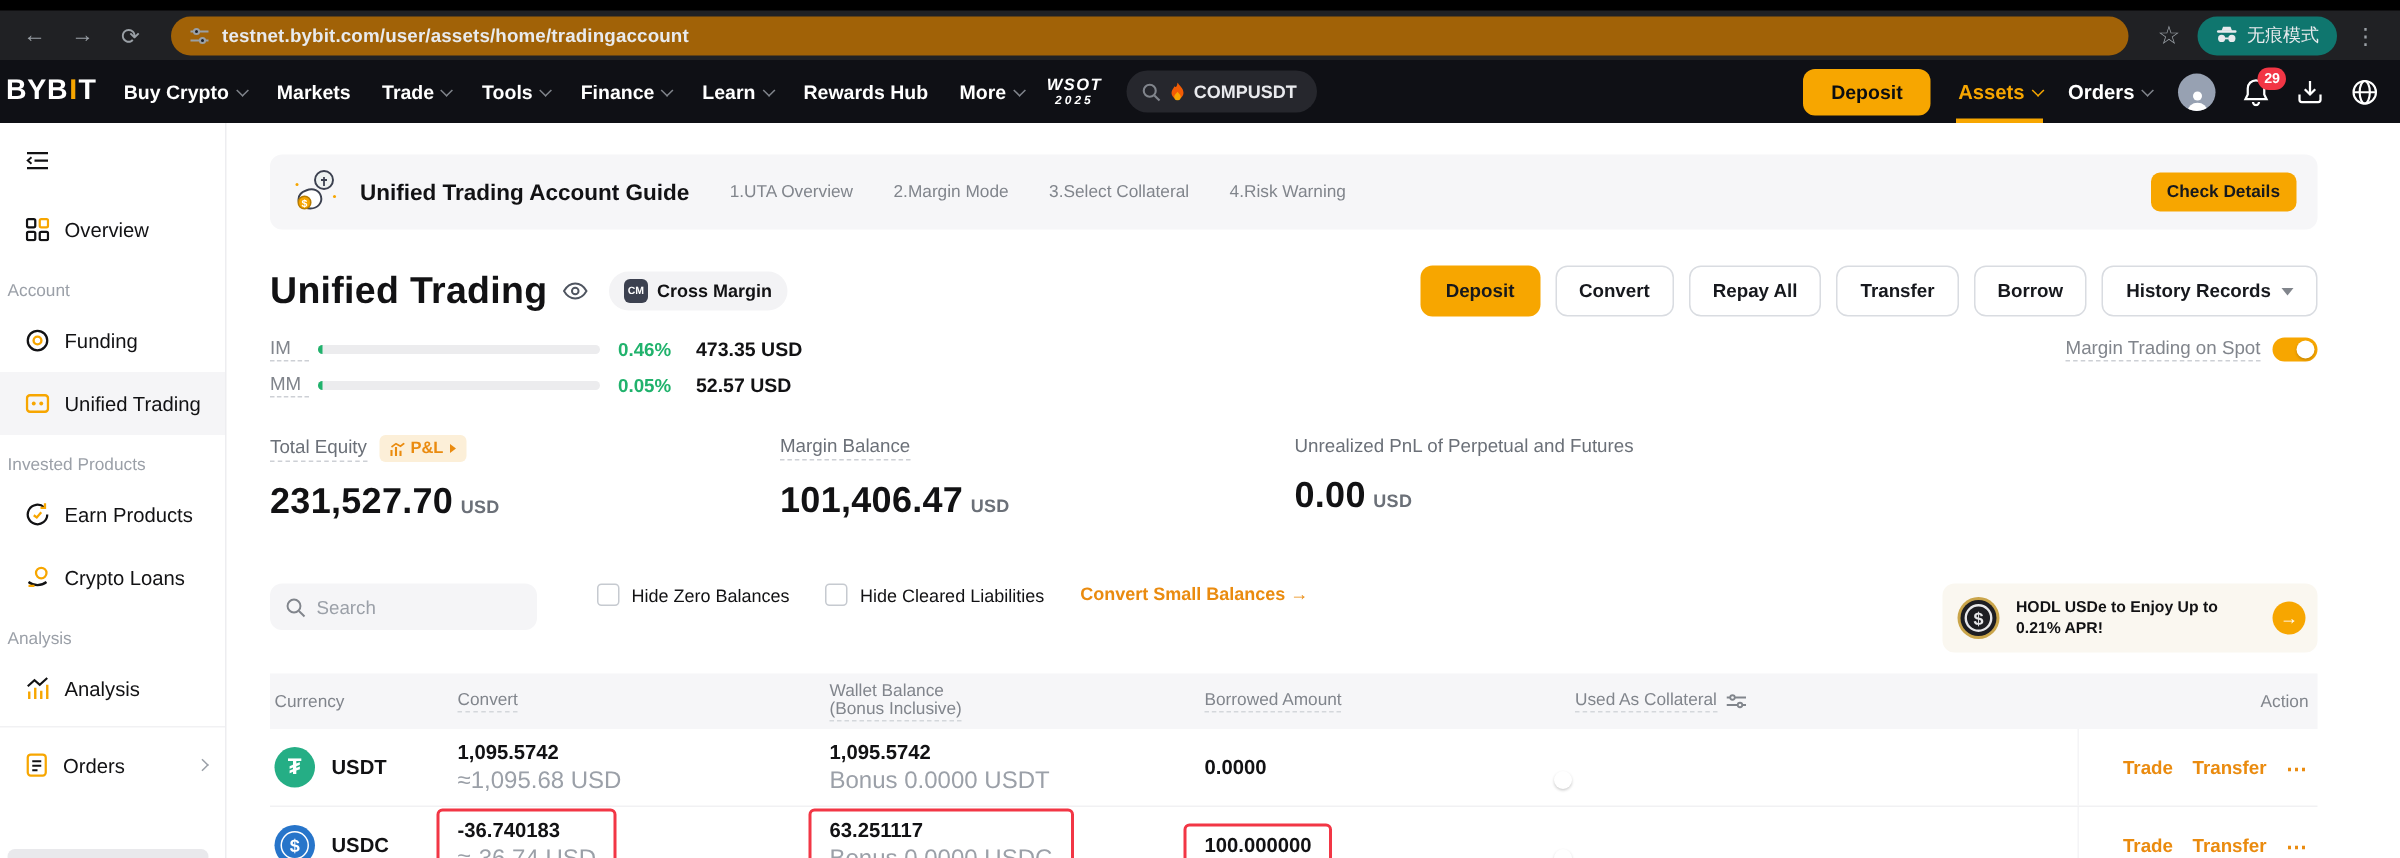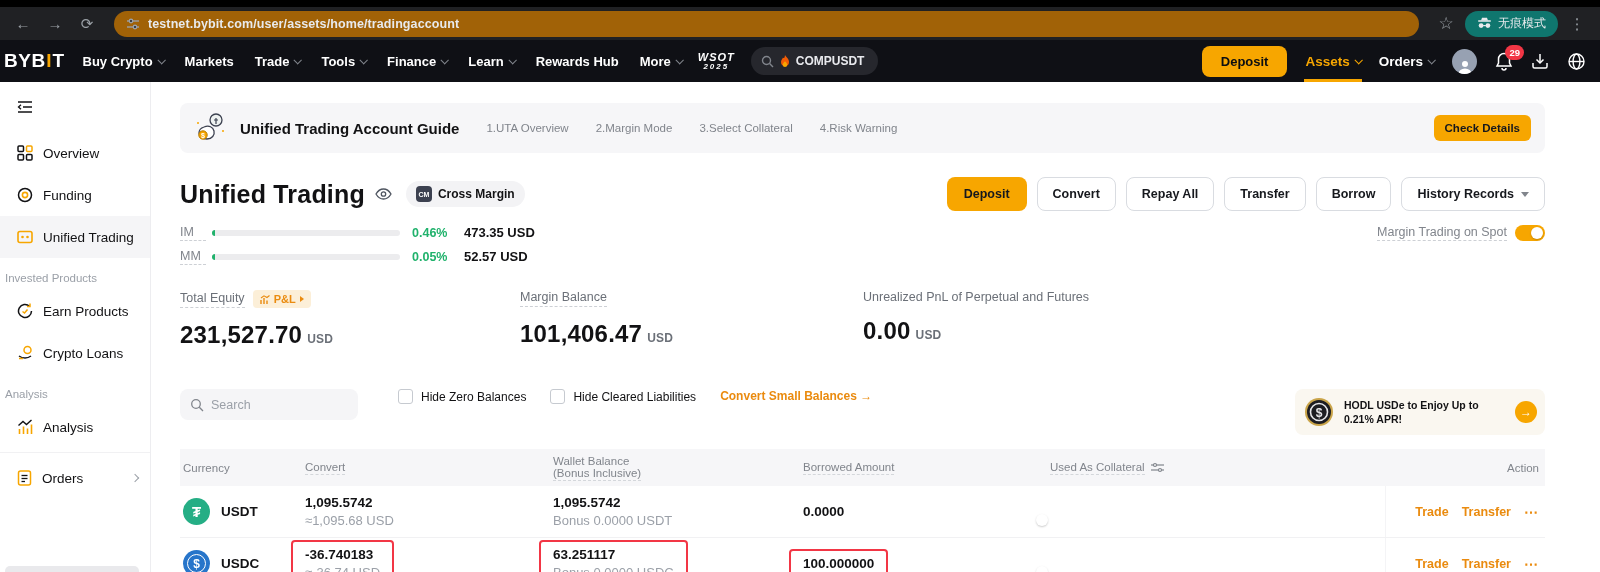--- a/index.html
+++ b/index.html
@@ -135,21 +135,21 @@
   .row { height:52px; border-bottom:1px solid #f1f1f3; }
   .cell-cur { display:flex; align-items:center; gap:11px; padding-left:3px; }
   .coin { width:27px; height:27px; border-radius:50%; color:#fff; font-size:15px; font-weight:bold;
     display:flex; align-items:center; justify-content:center; }
   .coin.usdt { background:#25ae85; }
   .coin.usdc { background:#2775ca; font-size:12px; }
   .coin.usdc .inner { width:19px; height:19px; border:1.4px solid #fff; border-radius:50%;
     display:flex; align-items:center; justify-content:center; }
   .cur-name { font-size:13.5px; font-weight:bold; }
   .v-main { font-size:13.5px; font-weight:bold; }
-  .v-sub { font-size:13px; color:#9ba0a8; margin-top:3px; }
+  .v-sub { font-size:16px; color:#9ba0a8; margin-top:3px; }
   .hlbox { display:inline-block; border:2px solid #f23645; border-radius:4px;
     padding:5px 12px; margin-left:-14px; }
   .dotted-num { border-bottom:1px dashed #cdd0d5; padding-bottom:2px; }
   .cell-action { display:flex; justify-content:flex-end; align-items:center; gap:13px;
     height:100%; border-left:1px solid #f4f4f6; padding-right:6px; }
   .alink { color:#ea8b0f; font-size:12.5px; font-weight:600; cursor:pointer; }
   .amore { color:#ea8b0f; font-size:14px; font-weight:bold; cursor:pointer; letter-spacing:1px; }
 
   svg { display:block; }
 </style>
@@ -312,20 +312,21 @@
             <g fill="none" stroke="#121214" stroke-width="1.5">
               <rect x="1" y="1" width="5.5" height="5.5" rx="1"></rect>
               <rect x="9.5" y="1" width="5.5" height="5.5" rx="1" stroke="#f7a600"></rect>
               <rect x="1" y="9.5" width="5.5" height="5.5" rx="1"></rect>
               <rect x="9.5" y="9.5" width="5.5" height="5.5" rx="1"></rect>
             </g>
           </svg>
       </span>
       <span>Overview</span>
     </div>
+    <div class="side-label">Account</div>
     <div class="side-item">
       <span class="icn">
         <svg width="16" height="16" viewBox="0 0 16 16">
             <circle cx="8" cy="8" r="6.5" fill="none" stroke="#121214" stroke-width="1.5"></circle>
             <circle cx="8" cy="8" r="2.6" fill="none" stroke="#f7a600" stroke-width="1.6"></circle>
           </svg>
       </span>
       <span>Funding</span>
     </div>
     <div class="side-item active">

